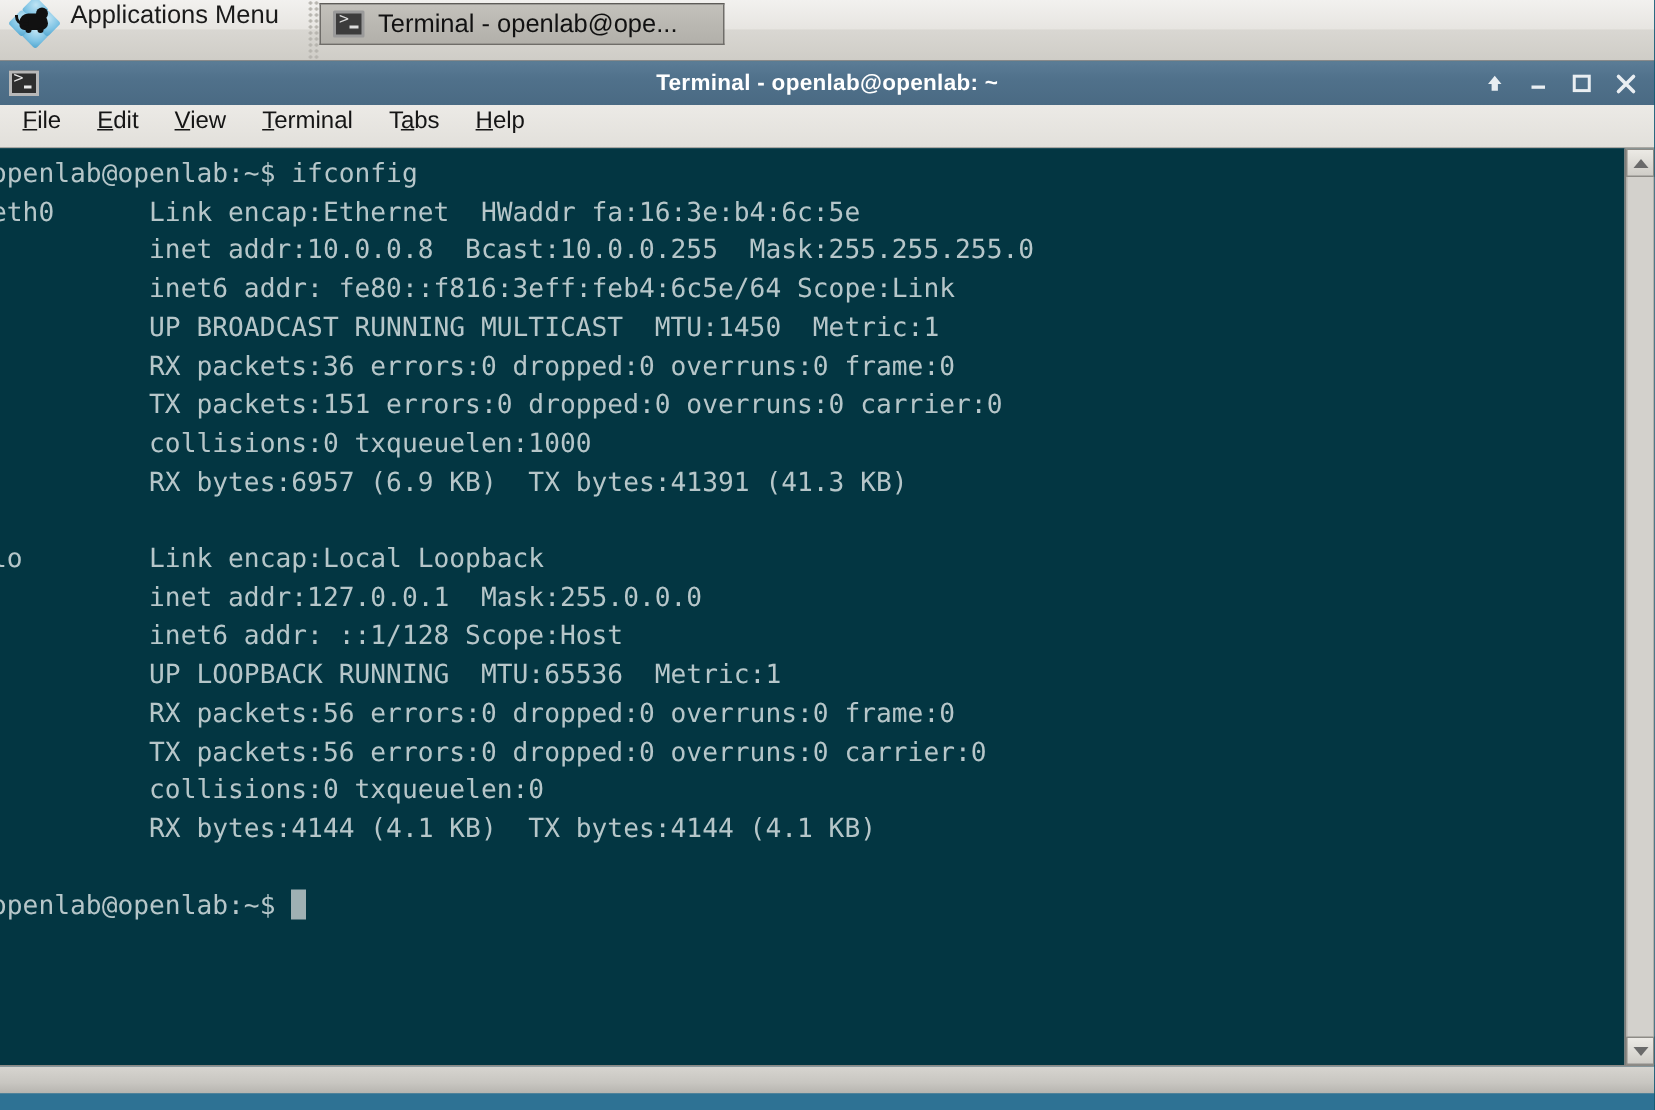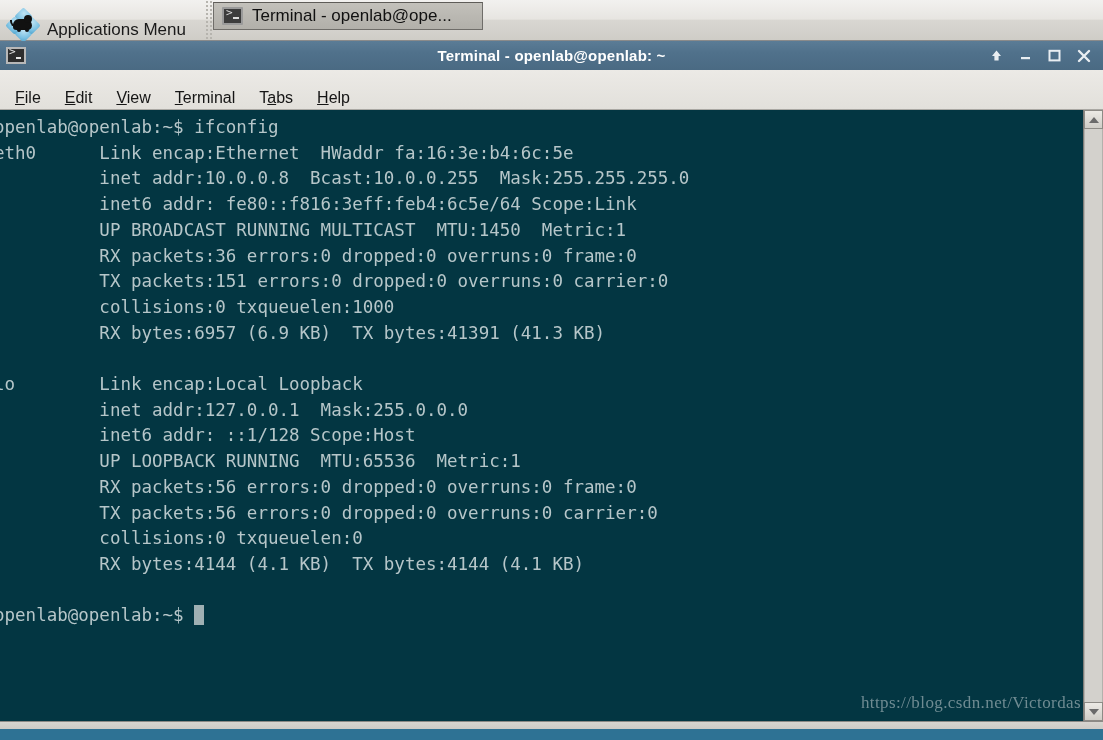--- a/index.html
+++ b/index.html
@@ -28,21 +28,21 @@
     height: 41px;
     background: linear-gradient(to bottom, #f2f1ef 0%, #e7e5e1 48%, #d9d7d2 50%, #cfcdc7 100%);
     border-bottom: 1px solid #8a8a8a;
     box-sizing: border-box;
     display: flex;
     align-items: stretch;
   }
 
   .panel-btn {
     display: flex;
-    align-items: flex-end;
+    align-items: flex-start;
     gap: 9px;
     padding: 0 12px 0 8px;
     height: 100%;
     box-sizing: border-box;
     font-size: 17px;
     color: #1a1a1a;
     white-space: nowrap;
   }
 
   #apps-menu-btn { width: 205px; }
@@ -206,26 +206,26 @@
   }
   .wc {
     width: 15px; height: 15px;
     position: relative;
     color: #e9eef2;
   }
   .wc svg { display: block; }
 
   
   #menubar {
-    height: 40px;
+    height: 29px;
     background: linear-gradient(to bottom, #eceae6 0%, #e2e0db 100%);
     border-bottom: 1px solid #aaa8a3;
     box-sizing: border-box;
     display: flex;
-    align-items: flex-end;
+    align-items: flex-start;
     padding-left: 6px;
     gap: 6px;
   }
   .menu-item {
     font-size: 16px;
     color: #151515;
     padding: 2px 9px;
     white-space: nowrap;
   }
   .menu-item u { text-decoration: underline; }
@@ -407,21 +407,20 @@
           inet addr:127.0.0.1  Mask:255.0.0.0
           inet6 addr: ::1/128 Scope:Host
           UP LOOPBACK RUNNING  MTU:65536  Metric:1
           RX packets:56 errors:0 dropped:0 overruns:0 frame:0
           TX packets:56 errors:0 dropped:0 overruns:0 carrier:0
           collisions:0 txqueuelen:0
           RX bytes:4144 (4.1 KB)  TX bytes:4144 (4.1 KB)
 
 </span><span>openlab@openlab:~$ </span><span class="cursor"></span></pre>
 
-        <div id="watermark">https://blog.csdn.net/Victordas</div>
       </div>
 
       <div id="scrollbar">
         <div class="sb-btn">
           <span class="sb-arrow sb-up"></span>
         </div>
         <div id="sb-track"></div>
         <div class="sb-btn">
           <span class="sb-arrow sb-down"></span>
         </div>

